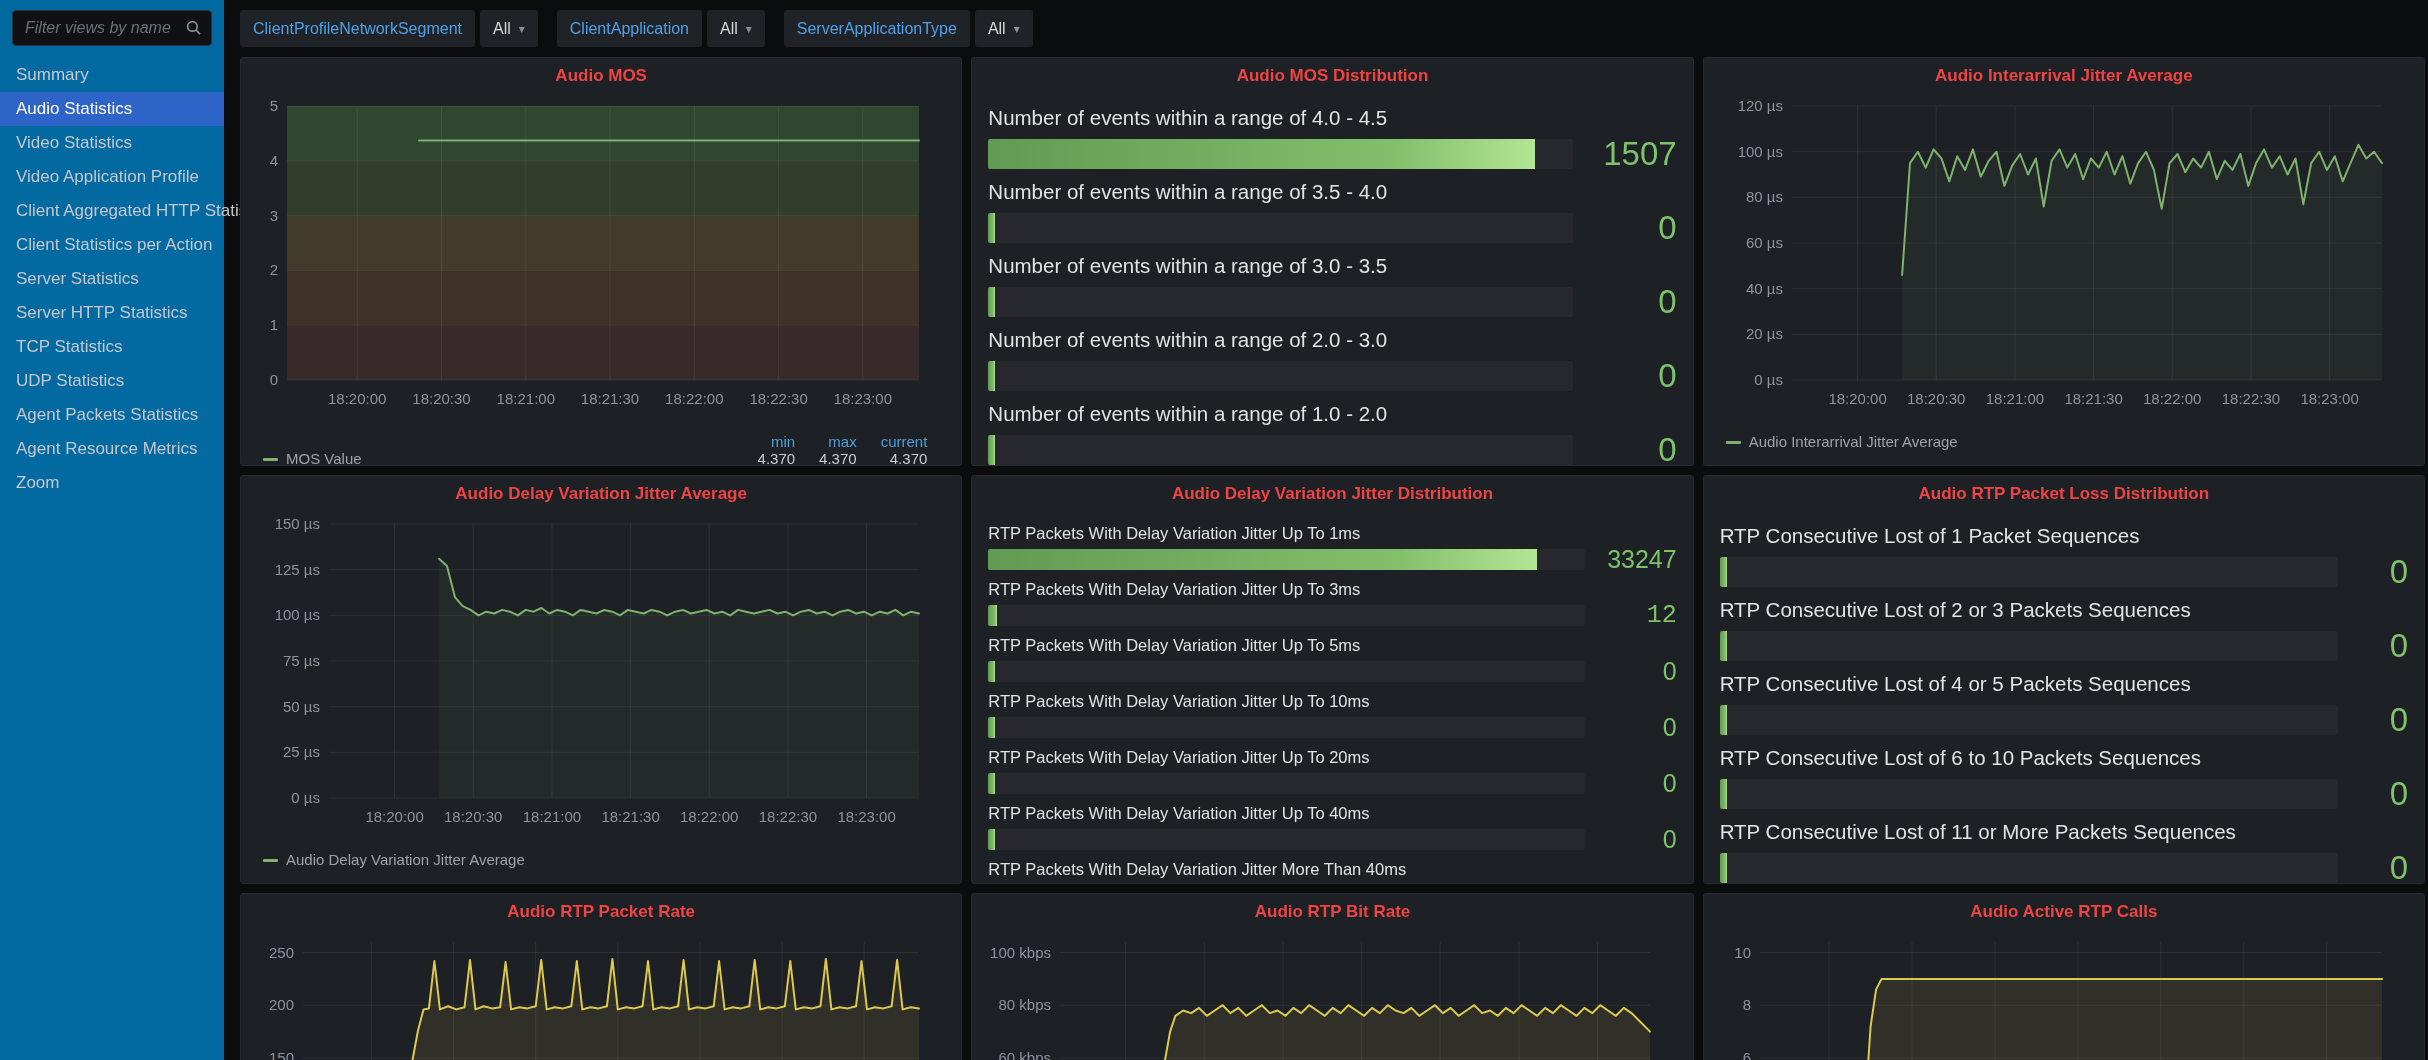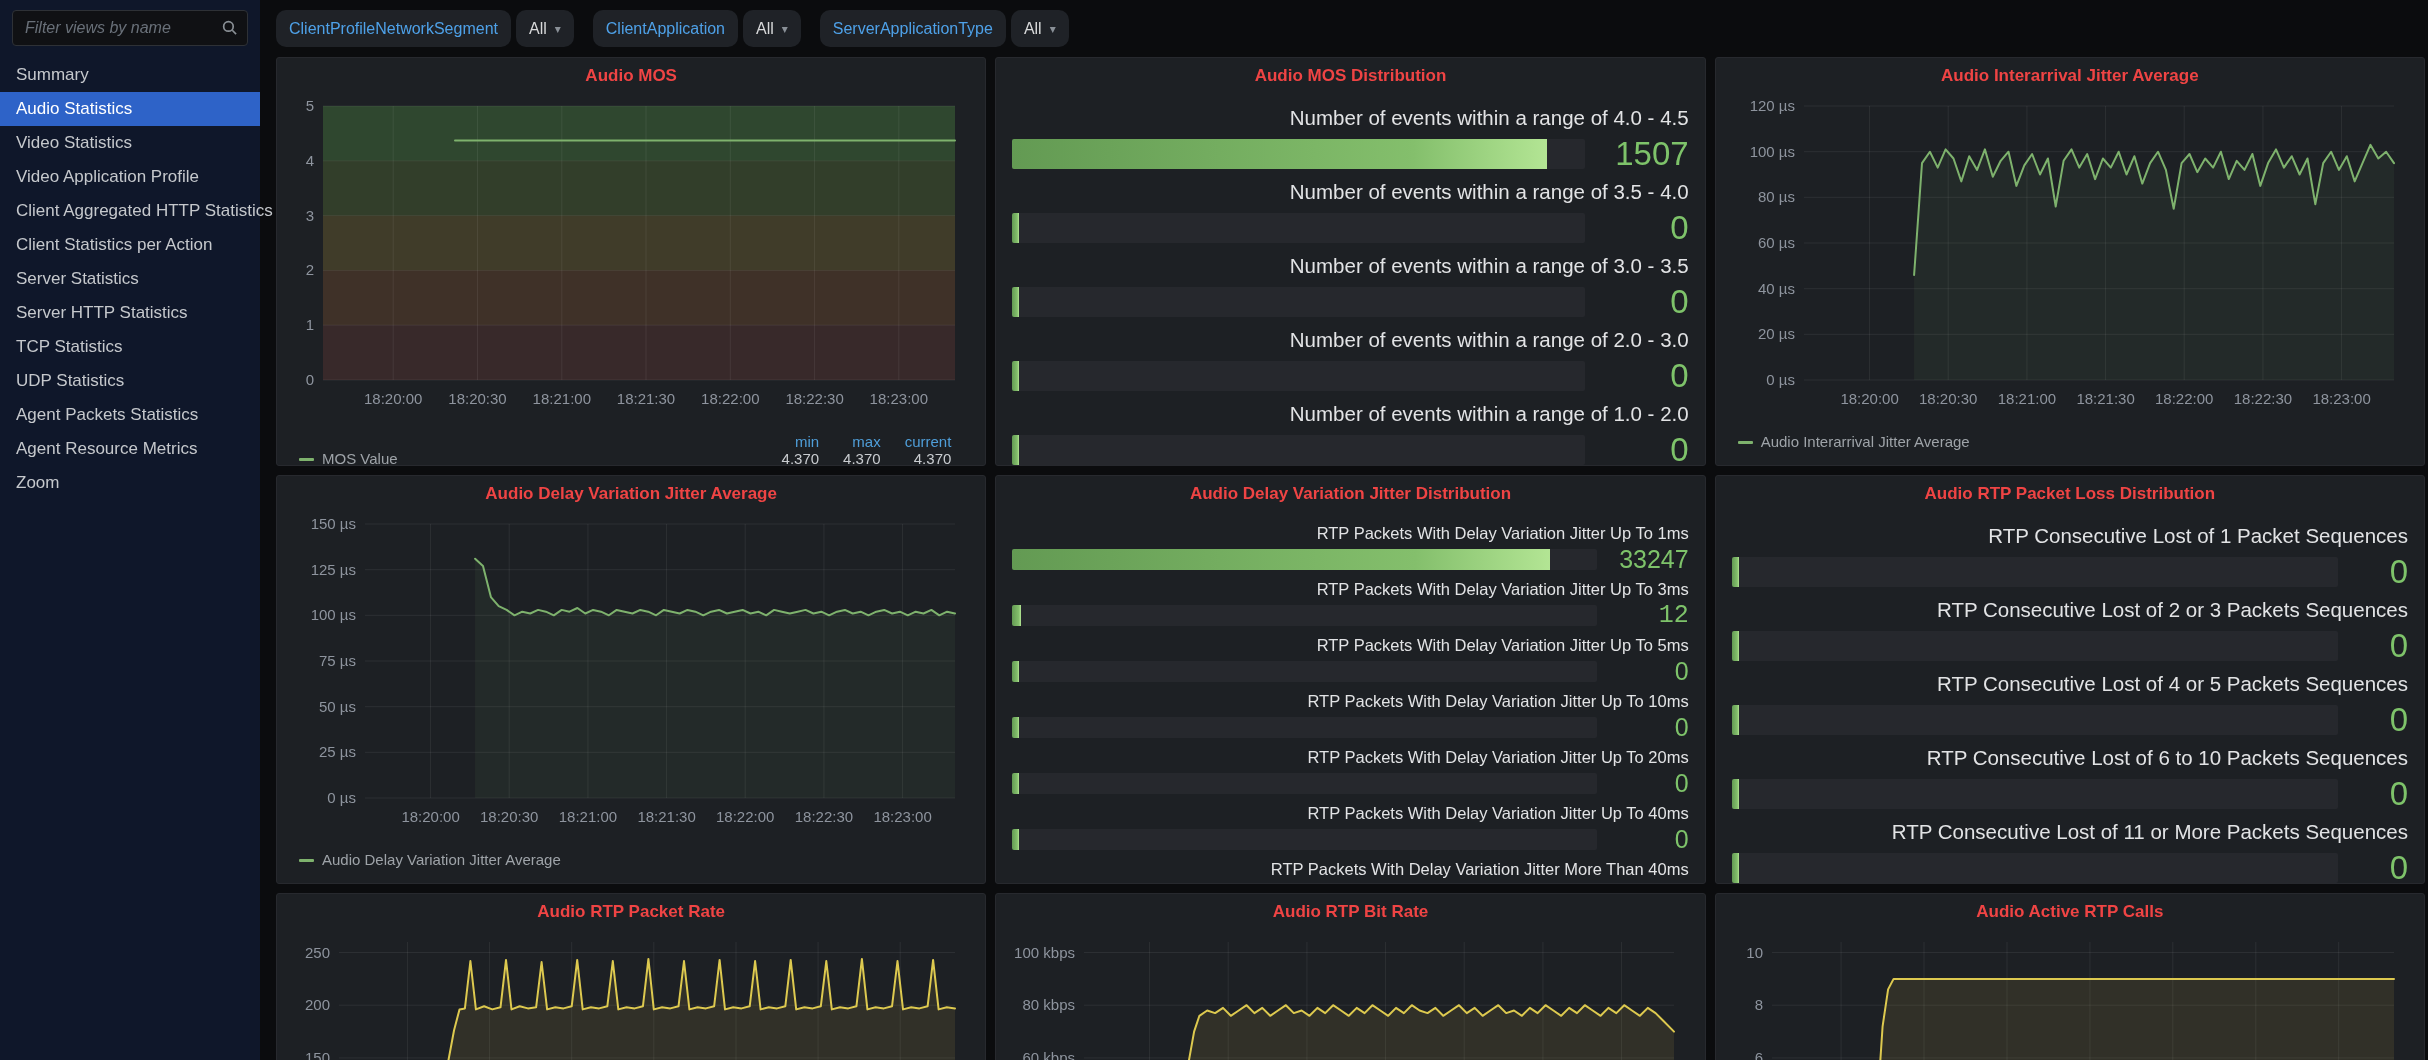--- a/index.html
+++ b/index.html
@@ -1,34 +1,34 @@
 <!DOCTYPE html>
 <html><head>
 <meta charset="utf-8">
 <style>
   html,body{margin:0;padding:0;background:#0b0c0e;font-family:"Liberation Sans",sans-serif;}
   body{width:2428px;height:1060px;overflow:hidden;}
   *{box-sizing:border-box;}
   .app{display:flex;width:2428px;height:1060px;}
 
   
-  .sidebar{width:260px;flex:none;background:#0f172a;height:100%;}
+  .sidebar{width:224px;flex:none;background:#0369a1;height:100%;}
   .search-box{position:relative;margin:10px 12px 6px 12px;}
   .search-box input{width:100%;height:36px;background:#101114;border:1px solid #2e3136;border-radius:4px;color:#c7c9cc;font-size:16px;padding:0 36px 0 12px;outline:none;font-family:inherit;}
   .search-box input::placeholder{color:#697079;font-style:italic;}
   .search-icon{position:absolute;right:10px;top:9px;}
   .menu{margin-top:12px;}
   .menu-item{height:34px;display:flex;align-items:center;padding:0 16px;font-size:17px;color:#c5c8cc;cursor:pointer;white-space:nowrap;text-align:center;}
   .menu-item.active{background:#2e63c8;color:#ffffff;}
 
   
   .main{flex:1;min-width:0;display:flex;flex-direction:column;padding:0 3px 0 16px;}
   .filter-bar{height:57px;flex:none;display:flex;align-items:center;gap:19px;}
   .filter-group{display:flex;align-items:center;gap:5px;}
-  .chip{height:37px;display:flex;align-items:center;background:#1f2227;border-radius:10px;padding:0 13px;font-size:16px;}
+  .chip{height:37px;display:flex;align-items:center;background:#1f2227;border-radius:3px;padding:0 13px;font-size:16px;}
   .chip.label{color:#4ea1e8;font-weight:500;}
   .chip.value{color:#d8d9da;gap:8px;cursor:pointer;}
   .caret{color:#8a9097;font-size:12px;line-height:1;}
 
   .grid{display:grid;grid-template-columns:repeat(3,1fr);grid-auto-rows:409px;gap:9px;}
   .panel{background:#1d2024;border:1px solid #27292e;border-radius:3px;display:flex;flex-direction:column;overflow:hidden;}
   .panel-title{height:36px;flex:none;display:flex;align-items:center;justify-content:center;font-size:17px;font-weight:600;color:#ef4444;cursor:pointer;}
   .panel-body{flex:1;min-height:0;position:relative;}
   .panel-body.ts{display:flex;flex-direction:column;overflow:hidden;}
   svg.chart{display:block;flex:none;}
@@ -36,21 +36,21 @@
 
   .chart-legend{display:flex;justify-content:space-between;align-items:flex-end;padding:2px 34px 6px 22px;}
   .legend-item{display:flex;align-items:center;gap:8px;font-size:15px;line-height:16px;color:#9ea3a8;cursor:pointer;}
   .legend-dash{width:15px;height:3px;border-radius:1px;flex:none;}
   .legend-stats{display:grid;grid-template-columns:repeat(3,auto);column-gap:24px;row-gap:1px;font-size:15px;line-height:16px;text-align:right;}
   .legend-stats .hdr{color:#4f9ed9;}
   .legend-stats .val{color:#c9ccd0;}
 
   
   .panel-body.bars{padding:12px 16px 0 16px;display:flex;flex-direction:column;overflow:hidden;}
-  .bg-label{color:#e2e3e5;white-space:nowrap;text-align:right;}
+  .bg-label{color:#e2e3e5;white-space:nowrap;}
   .bg-row.lg .bg-label{font-size:20.5px;margin-bottom:7px;}
   .bg-row.sm .bg-label{font-size:16.5px;margin-bottom:4px;}
   .bg-line{display:flex;align-items:center;}
   .bg-track{flex:1;background:#26282d;border-radius:2px;overflow:hidden;position:relative;}
   .bg-row.lg .bg-track{height:30px;}
   .bg-row.sm .bg-track{height:21px;}
   .bg-fill{display:block;height:100%;background:linear-gradient(90deg,#639a53,#84bf6c 75%,#b3e594);}
   .bg-value{text-align:right;color:#7ec36a;font-weight:500;line-height:1;flex:none;}
   .bg-row.lg .bg-value{font-size:33px;}
   .bg-row.sm .bg-value{font-size:25px;}

